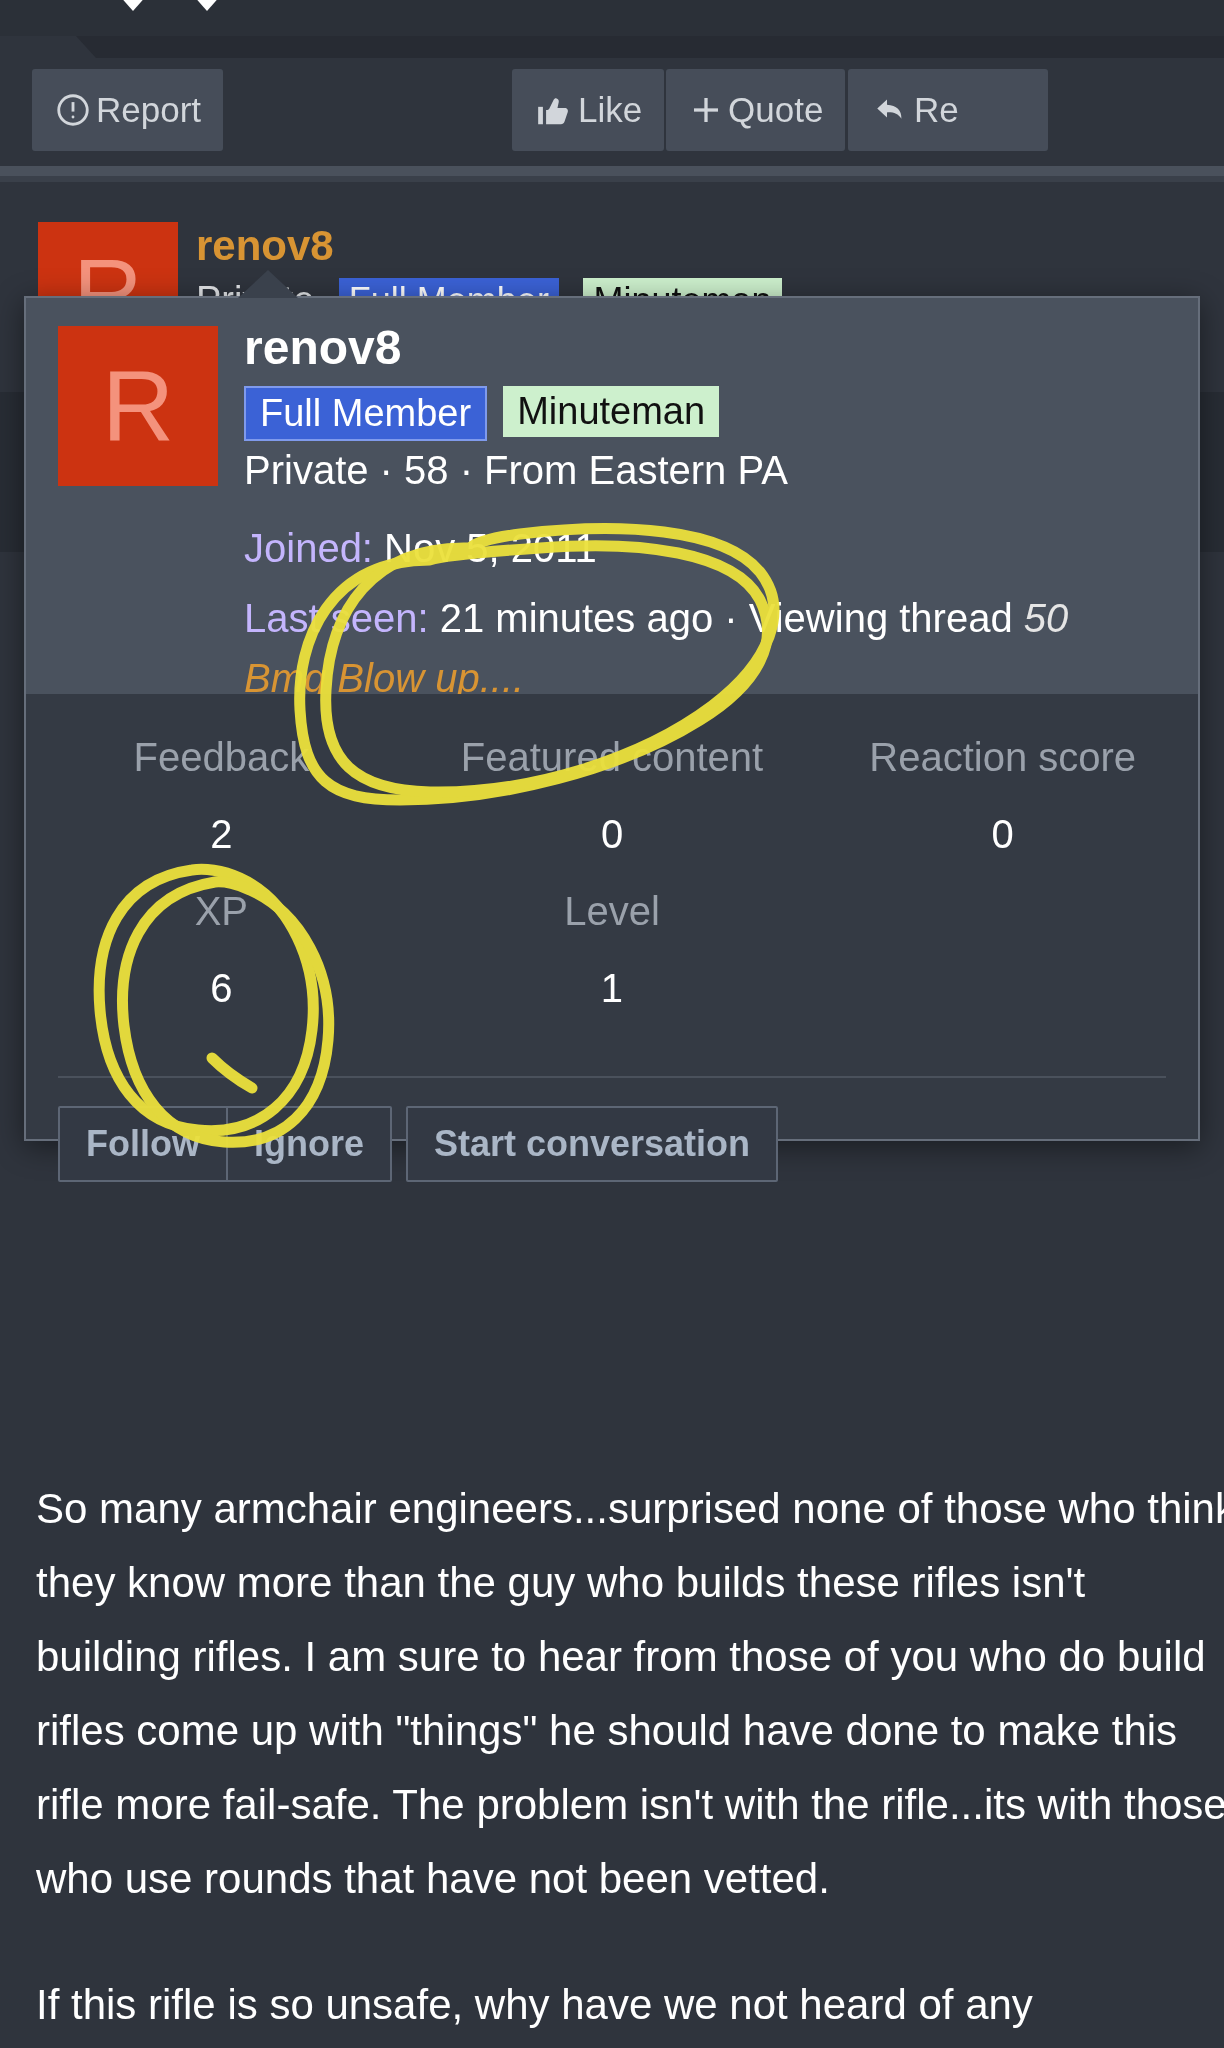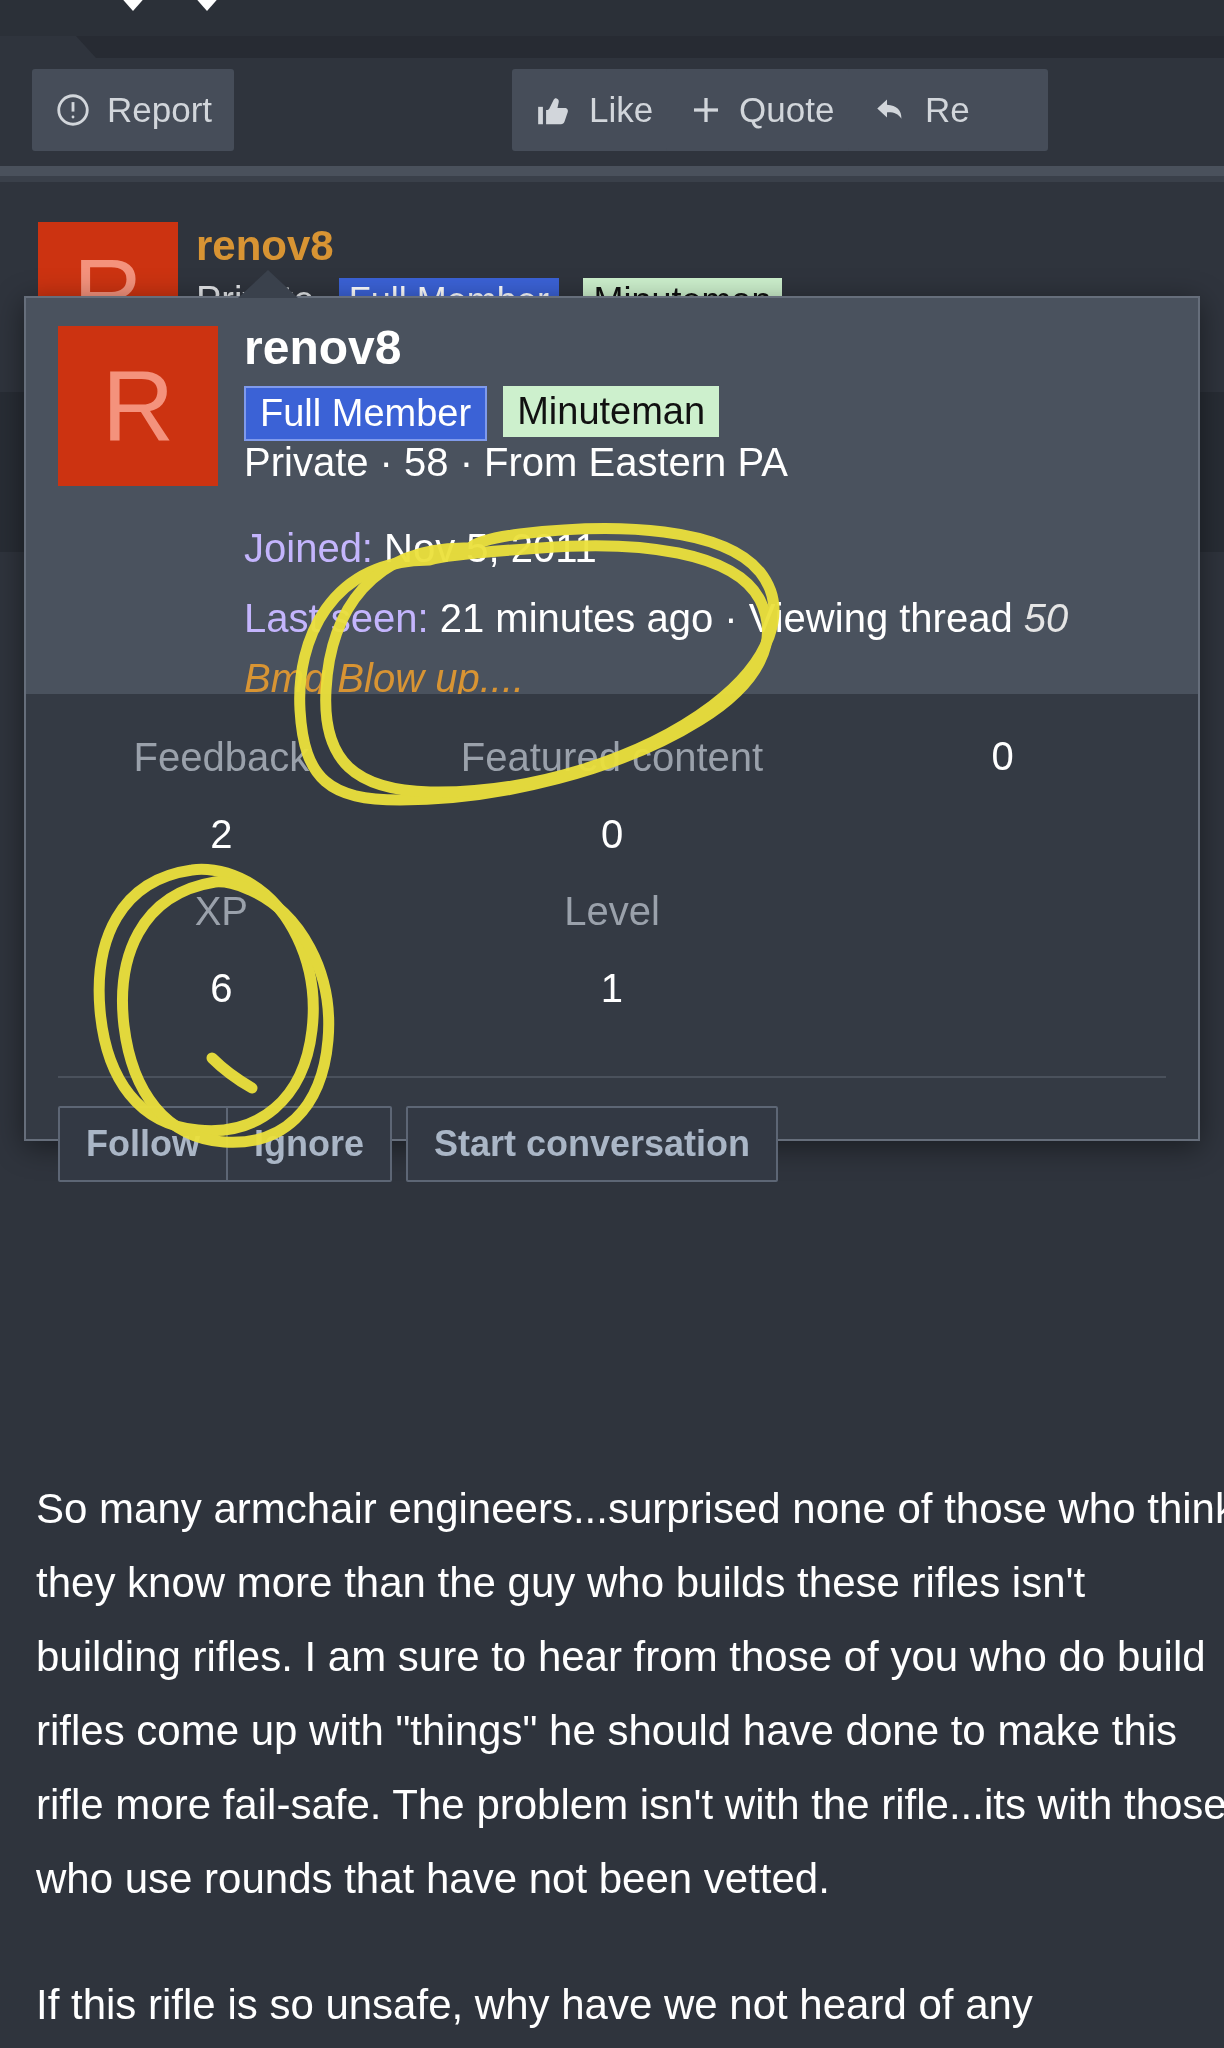--- a/index.html
+++ b/index.html
@@ -22,21 +22,21 @@
   .subbar{position:absolute;left:0;top:36px;width:1224px;height:22px;background:#272b33;}
   .subbar .tabnotch{position:absolute;left:0;top:0;width:96px;height:22px;background:#2f343d;
         clip-path:polygon(0 0,76px 0,96px 22px,0 22px);}
 
   
   .actionbar{position:absolute;left:0;top:58px;width:1224px;height:114px;background:#2f343d;}
   .btn{
     position:absolute;top:11px;height:82px;
     background:#464d59;border:0;border-radius:3px;
     color:#d2d6db;font-size:35px;line-height:82px;
-    display:flex;align-items:center;justify-content:center;gap:15px;
+    display:flex;align-items:center;justify-content:center;gap:4px;
     padding:0 22px;box-sizing:border-box;white-space:nowrap;
   }
   .btn-report{left:32px;}
   .btn-like{left:512px;}
   .btn-quote{left:666px;}
   .btn-reply{left:848px;width:200px;overflow:hidden;justify-content:flex-start;}
   .btn .ic{display:inline-block;flex:0 0 auto;}
   .ic svg{display:block;}
 
   .bar-bottom{position:absolute;left:0;top:166px;width:1224px;height:10px;background:#4a515c;}
@@ -71,21 +71,21 @@
   .card-avatar span{position:absolute;left:0;right:0;top:16px;text-align:center;
       font-size:100px;color:#f4927c;line-height:128px;}
   .card-name{position:absolute;left:218px;top:22px;font-size:48px;font-weight:bold;color:#ffffff;}
   .badges{position:absolute;left:218px;top:88px;display:flex;gap:16px;align-items:flex-start;}
   .badge{font-size:38px;padding:4px 14px;line-height:1.12;white-space:nowrap;}
   .badge.blue{background:#3b62d6;color:#fff;border:2px solid #7f9aec;}
   .badge.green{background:#cdf0cd;color:#111;}
   .card-line{position:absolute;left:218px;font-size:40px;color:#ffffff;white-space:nowrap;}
   .card-line .muted{color:#c4b5fd;}
   .card-line .acc{color:#e5e5e5;font-style:italic;}
-  .l-loc{top:142px;}
+  .l-loc{top:150px;}
   .l-joined{top:228px;}
   .l-seen{top:298px;}
   .l-seen2{top:358px;left:218px;font-size:40px;font-style:italic;color:#d89433;}
 
   .card-body{position:absolute;left:0;top:396px;width:100%;bottom:0;background:#343a44;}
 
   .stats{position:absolute;left:0;top:24px;width:100%;}
   .stat-row{display:flex;width:100%;}
   .stat{flex:1;text-align:center;}
   .stat .lbl{font-size:40px;color:#9aa1ab;line-height:78px;}
@@ -228,20 +228,21 @@
       <div class="stat-row">
         <div class="stat">
           <div class="lbl">Feedback</div>
           <div class="val">2</div>
         </div>
         <div class="stat">
           <div class="lbl">Featured content</div>
           <div class="val">0</div>
         </div>
         <div class="stat">
+          <div class="lbl">Reaction score</div>
           <div class="val">0</div>
         </div>
       </div>
       <div class="stat-row2">
         <div class="stat">
           <div class="lbl">XP</div>
           <div class="val">6</div>
         </div>
         <div class="stat">
           <div class="lbl">Level</div>

